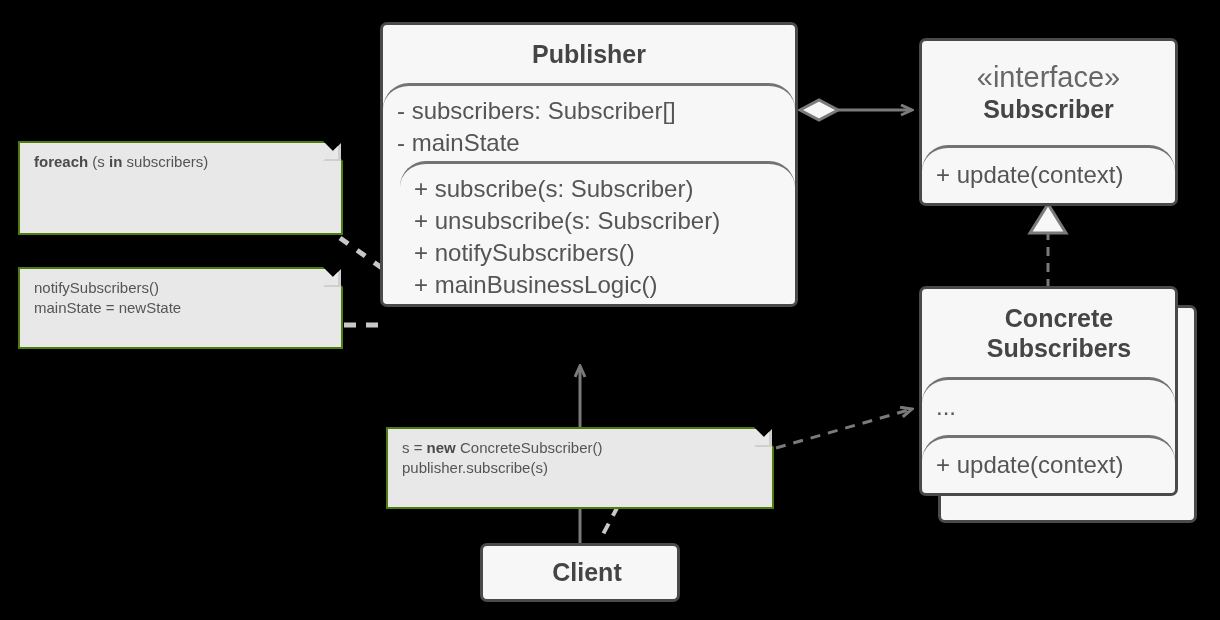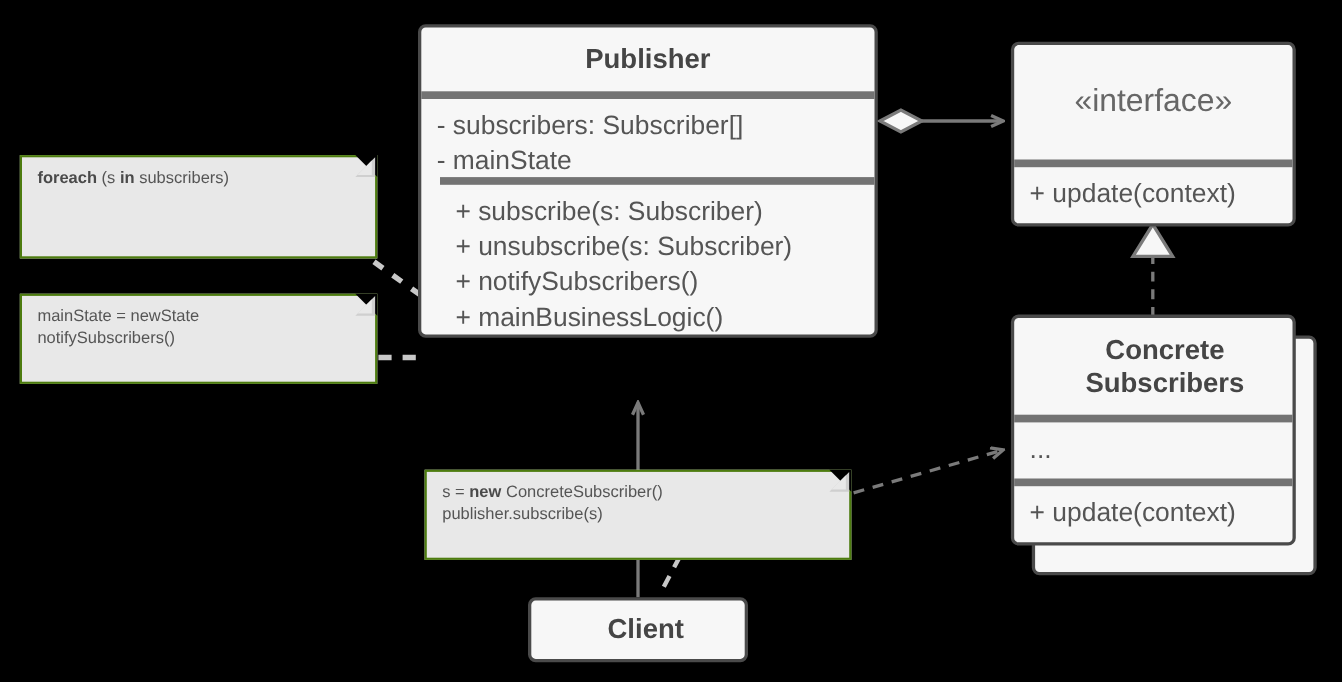--- a/index.html
+++ b/index.html
@@ -23,21 +23,22 @@
     background: #f7f7f7;
     border: 3px solid #4a4a4a;
     border-radius: 7px;
     color: #4f4f4f;
   }
   .uml-section {
     box-sizing: border-box;
     padding: 9px 14px;
   }
   .uml-section + .uml-section {
-    border-top: 7px solid #737373;
+    border-top: 3px solid #737373;
+    border-radius: 26px;
   }
   .uml-title {
     text-align: center;
     font-weight: bold;
     font-size: 25px;
     color: #454545;
     line-height: 1.22;
   }
   .uml-stereotype {
     display: block;
@@ -169,20 +170,21 @@
       <div class="uml-member">+ subscribe(s: Subscriber)</div>
       <div class="uml-member">+ unsubscribe(s: Subscriber)</div>
       <div class="uml-member">+ notifySubscribers()</div>
       <div class="uml-member">+ mainBusinessLogic()</div>
     </div>
   </div>
 
   <div class="uml-class" style="left:919px; top:38px; width:259px;">
     <div class="uml-section" style="height:104px; display:flex; flex-direction:column; align-items:center; justify-content:center;">
       <span class="uml-stereotype">«interface»</span>
+      <span class="uml-title">Subscriber</span>
     </div>
     <div class="uml-section" style="height:58px; display:flex; align-items:center;">
       <div class="uml-member">+ update(context)</div>
     </div>
   </div>
 
   <div class="stack-ghost" style="left:938px; top:305px; width:259px; height:218px;"></div>
 
   <div class="uml-class" style="left:919px; top:286px; width:259px;">
     <div class="uml-section" style="height:88px; display:flex; flex-direction:column; align-items:center; justify-content:center;padding-left:35px;">
@@ -209,22 +211,22 @@
     <div class="fold-tri-inner"></div>
     <div>
       <span class="kw">foreach</span><span> (s </span><span class="kw">in</span><span> subscribers)</span>
     </div>
   </div>
 
   <div class="uml-note" style="left:18px; top:267px; width:325px; height:82px;">
     <div class="fold"></div>
     <div class="fold-tri"></div>
     <div class="fold-tri-inner"></div>
+    <div>notifySubscribers()</div>
     <div>mainState = newState</div>
-    <div>notifySubscribers()</div>
   </div>
 
   <div class="uml-note" style="left:386px; top:427px; width:388px; height:82px;">
     <div class="fold"></div>
     <div class="fold-tri"></div>
     <div class="fold-tri-inner"></div>
     <div>
       <span>s = </span><span class="kw">new</span><span> ConcreteSubscriber()</span>
     </div>
     <div>publisher.subscribe(s)</div>

